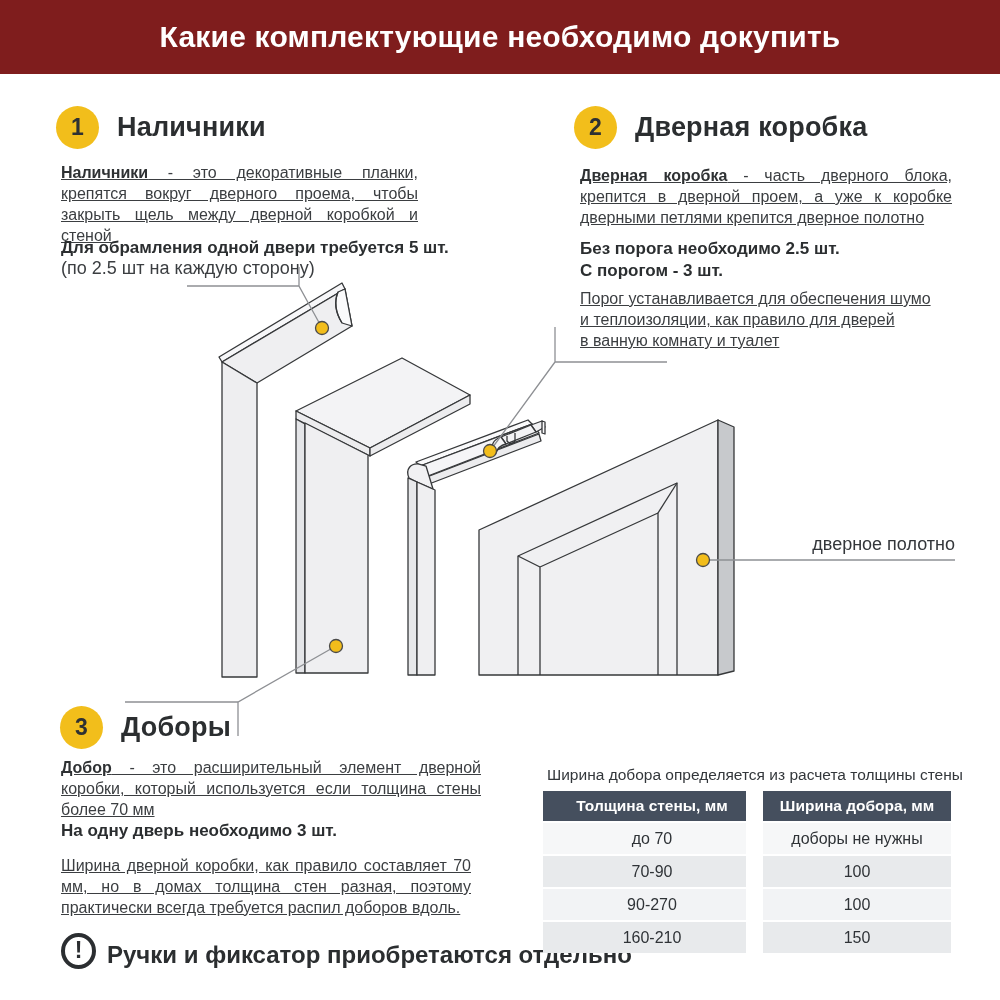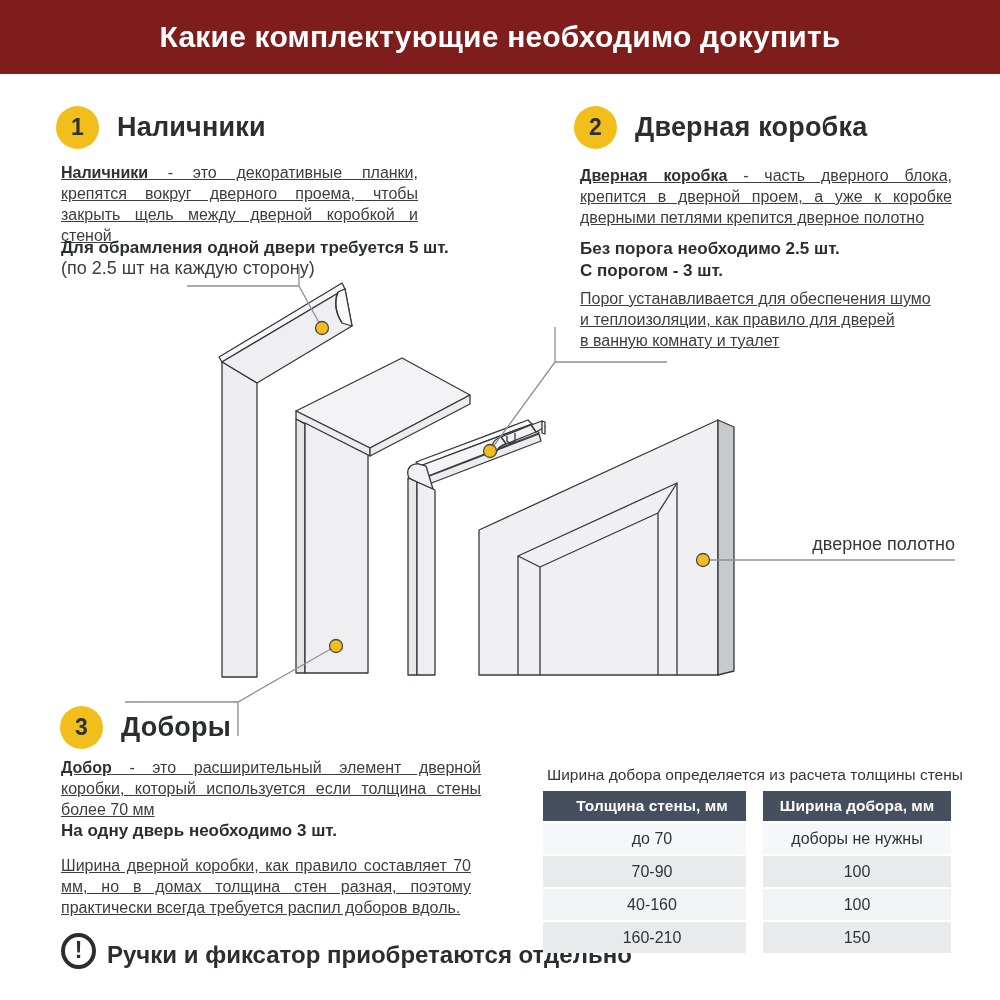--- a/index.html
+++ b/index.html
@@ -106,21 +106,21 @@
   </div>
   <div class="trow r-light">
     <div class="tcell c1">до 70</div>
     <div class="tcell">доборы не нужны</div>
   </div>
   <div class="trow r-dark">
     <div class="tcell c1">70-90</div>
     <div class="tcell">100</div>
   </div>
   <div class="trow r-light2">
-    <div class="tcell c1">40-160</div>
+    <div class="tcell c1">90-270</div>
     <div class="tcell">100</div>
   </div>
   <div class="trow r-dark">
     <div class="tcell c1">160-210</div>
     <div class="tcell">150</div>
   </div>
 </div>
 
 <div class="abs leaf-label" style="left:760px;top:534px;width:195px;">дверное полотно</div>
 

